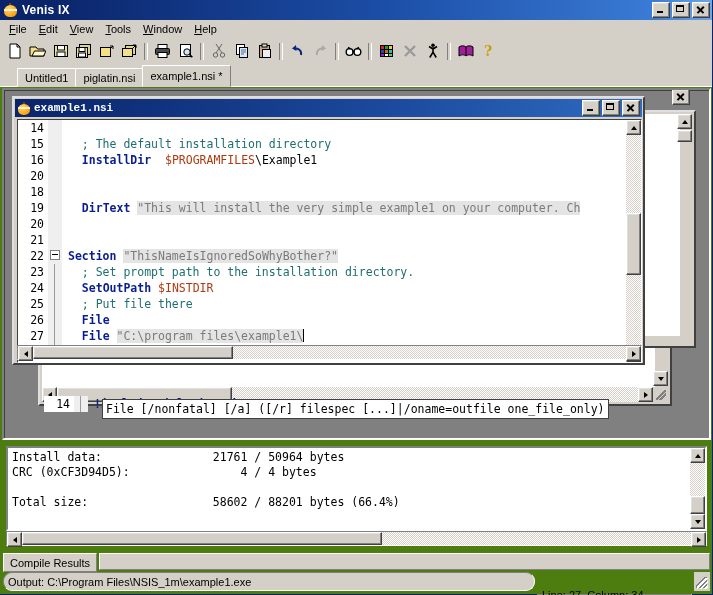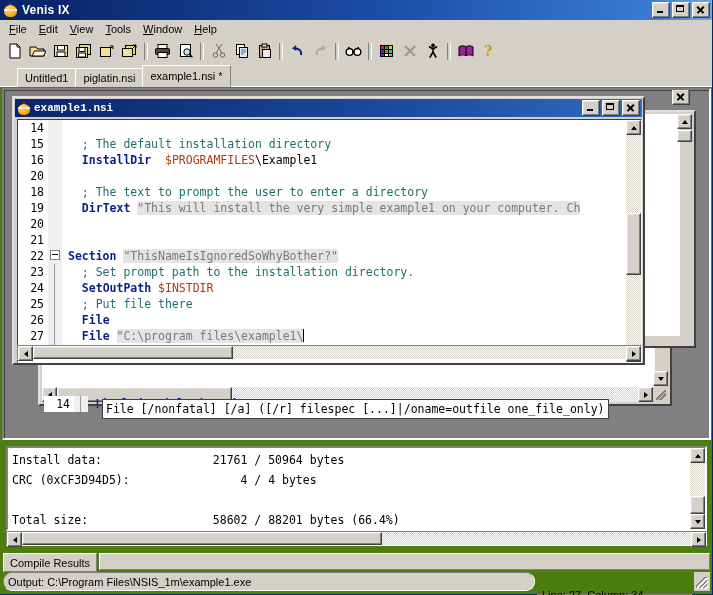--- a/index.html
+++ b/index.html
@@ -409,21 +409,21 @@
     border-color: #808080 #ffffff #ffffff #808080;
     background: #ffffff;
     display: flex;
     overflow: hidden;
   }
   #results-text {
     flex: 1 1 auto;
     padding: 2px 0 0 4px;
     font-family: "DejaVu Sans Mono", "Liberation Mono", monospace;
     font-size: 11.5px;
-    line-height: 20px;
+    line-height: 15px;
     white-space: pre;
     color: #000;
     overflow: hidden;
   }
 
   
   #bottom-tabs {
     position: absolute;
     left: 3px; top: 553px;
     width: 707px; height: 25px;
@@ -760,21 +760,21 @@
             </span>
         </span>
       </div>
 
       <div id="editor-wrap">
         <div id="editor">
             <div class="code-line"><span class="gutter">14</span><span class="foldcol"></span><span class="ctext"></span></div>
             <div class="code-line"><span class="gutter">15</span><span class="foldcol"></span><span class="ctext"><span class="c">  ; The default installation directory</span></span></div>
             <div class="code-line"><span class="gutter">16</span><span class="foldcol"></span><span class="ctext"><span class="p">  </span><span class="k">InstallDir</span><span class="p">  </span><span class="v">$PROGRAMFILES</span><span class="p">\Example1</span></span></div>
             <div class="code-line"><span class="gutter">20</span><span class="foldcol"></span><span class="ctext"></span></div>
-            <div class="code-line"><span class="gutter">18</span><span class="foldcol"></span><span class="ctext"><span class="c">  ; The text to prompt the user to enter a directory</span></span></div>
+            <div class="code-line"><span class="gutter">18</span><span class="foldcol"></span></div>
             <div class="code-line"><span class="gutter">19</span><span class="foldcol"></span><span class="ctext"><span class="p">  </span><span class="k">DirText</span><span class="p"> </span><span class="s">"This will install the very simple example1 on your computer. Ch</span></span></div>
             <div class="code-line"><span class="gutter">20</span><span class="foldcol"></span><span class="ctext"></span></div>
             <div class="code-line"><span class="gutter">21</span><span class="foldcol"></span></div>
             <div class="code-line"><span class="gutter">22</span><span class="foldcol marker"></span><span class="ctext"><span class="k">Section</span><span class="p"> </span><span class="s">"ThisNameIsIgnoredSoWhyBother?"</span></span></div>
             <div class="code-line"><span class="gutter">23</span><span class="foldcol bar"></span><span class="ctext"><span class="c">  ; Set prompt path to the installation directory.</span></span></div>
             <div class="code-line"><span class="gutter">24</span><span class="foldcol bar"></span><span class="ctext"><span class="p">  </span><span class="k">SetOutPath</span><span class="p"> </span><span class="v">$INSTDIR</span></span></div>
             <div class="code-line"><span class="gutter">25</span><span class="foldcol bar"></span><span class="ctext"><span class="c">  ; Put file there</span></span></div>
             <div class="code-line"><span class="gutter">26</span><span class="foldcol bar"></span><span class="ctext"><span class="p">  </span><span class="k">File</span></span></div>
             <div class="code-line"><span class="gutter">27</span><span class="foldcol bar"></span><span class="ctext"><span class="p">  </span><span class="k">File</span><span class="p"> </span><span class="s">"C:\program files\example1\</span><span class="caret"></span></span></div>
             <div class="code-line"><span class="gutter">28</span><span class="foldcol bar"></span><span class="ctext"></span></div>

